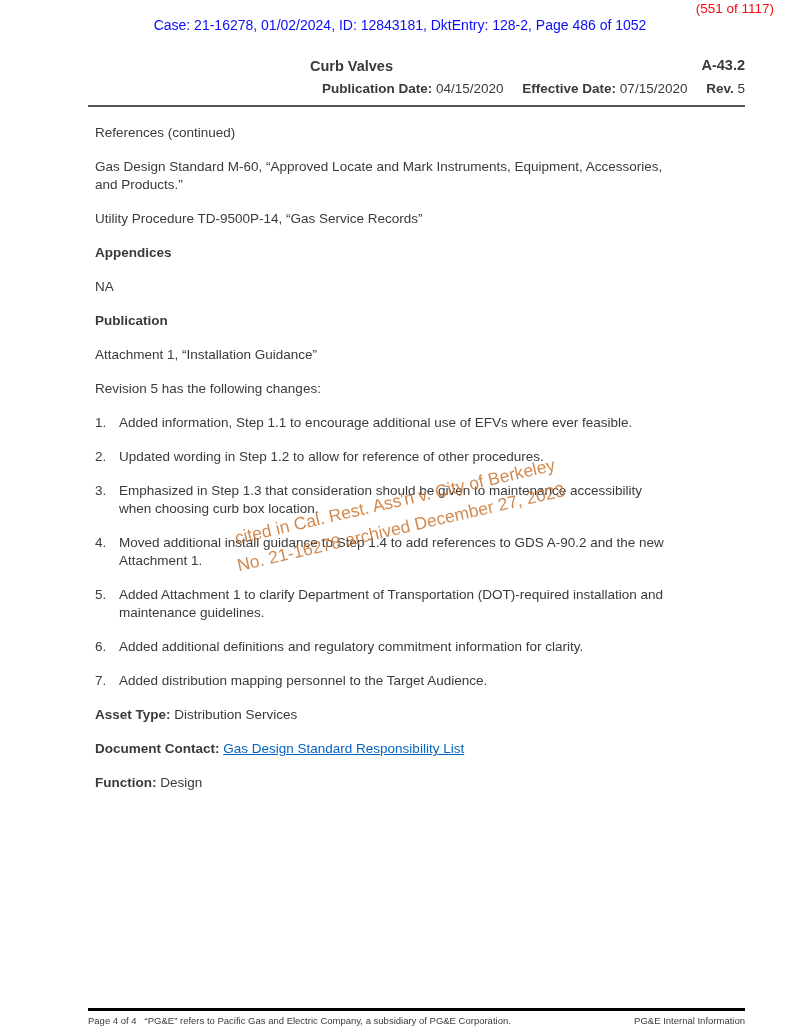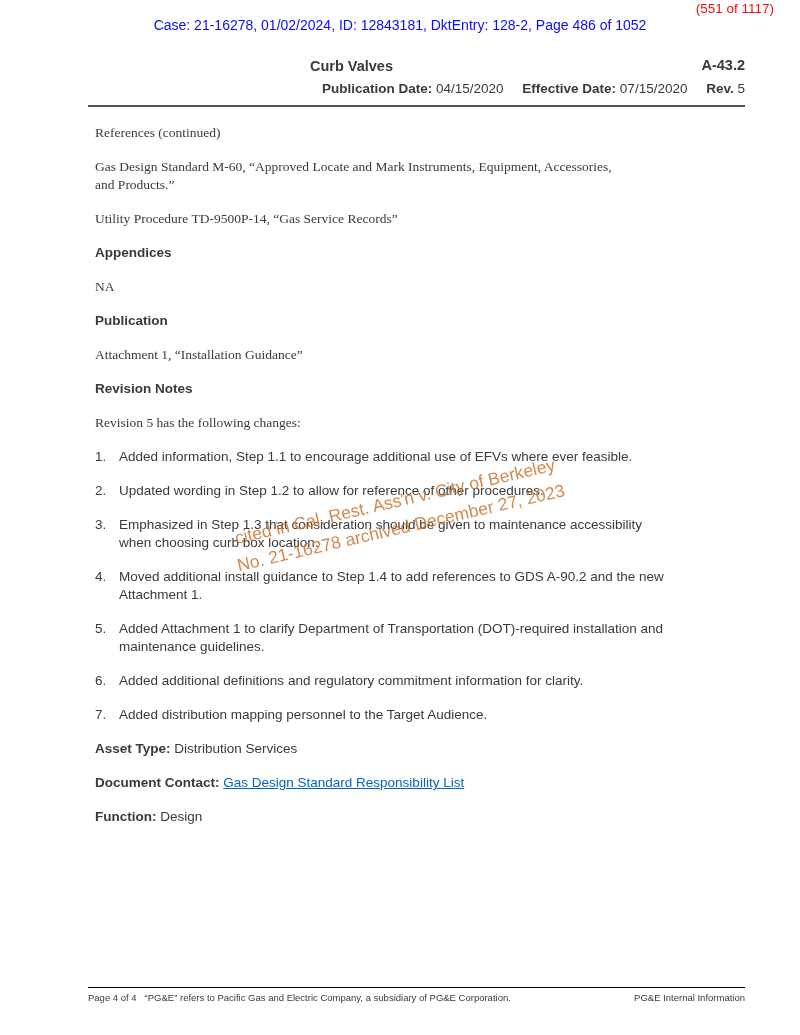--- a/index.html
+++ b/index.html
@@ -20,42 +20,42 @@
   .doc-title { position:relative; left:-65px; font-size:14.5px; font-weight:bold; }
   .doc-number { position:absolute; right:0; top:0; font-size:14.5px; font-weight:bold; }
   .meta-row { margin-top:6px; text-align:right; font-size:13.5px; }
   .meta-group { margin-left:15px; white-space:nowrap; }
   .meta-group:first-child { margin-left:0;margin-top:16px; }
   .meta-label { font-weight:bold; }
   .header-divider { margin-top:9px; border:none; border-top:2px solid #555555; height:0; }
 
   
   .doc-body { position:absolute; top:124px; left:95px; width:632px; font-size:13.5px; line-height:18px; }
-  .block { margin-bottom:16px; white-space:pre-wrap;font-family:Liberation Serif, serif; }
+  .block { margin-bottom:16px; white-space:pre-wrap; }
   .subhead { margin-bottom:16px; font-weight:bold; }
   .num-item { display:flex; margin-bottom:16px; }
   .item-num { flex:none; width:24px; }
   .item-text { white-space:pre-wrap; }
   .labeled { margin-bottom:16px; }
   .labeled b { font-weight:bold; }
   .doc-link { color:#0563c1; text-decoration:underline; cursor:pointer; }
 
   
   .watermark {
     position:absolute; left:172px; top:488px; width:452px;
     transform:rotate(-13deg);
     color:#cd7d3c; opacity:0.9;
     font-size:17.5px; line-height:27px; text-align:center;
     pointer-events:none;
   }
 
   
   .footer {
-    position:absolute; left:88px; right:55px; top:987px;
-    border-top:1px solid #000000; padding-top:4px;
+    position:absolute; left:88px; right:55px; top:1008px;
+    border-top:3px solid #000000; padding-top:4px;
     display:flex; align-items:flex-start;
     font-size:9.5px; line-height:11.5px; color:#3a3a3a;
   }
   .footer-left { white-space:nowrap; }
   .footer-center { flex:1; text-align:left; padding:0 8px; }
   .footer-right { white-space:nowrap; }
 </style>
 </head>
 <body>
 
@@ -82,21 +82,20 @@
     <p class="block">Gas Design Standard M-60, “Approved Locate and Mark Instruments, Equipment, Accessories,
 and Products.”</p>
     <p class="block">Utility Procedure TD-9500P-14, “Gas Service Records”</p>
 
     <p class="subhead">Appendices</p>
     <p class="block">NA</p>
 
     <p class="subhead">Publication</p>
     <p class="block">Attachment 1, “Installation Guidance”</p>
 
-    <p class="subhead">Revision Notes</p>
     <p class="block">Revision 5 has the following changes:</p>
 
     <div class="num-item">
         <span class="item-num">1.</span>
         <span class="item-text">Added information, Step 1.1 to encourage additional use of EFVs where ever feasible.</span>
       </div>
     <div class="num-item">
         <span class="item-num">2.</span>
         <span class="item-text">Updated wording in Step 1.2 to allow for reference of other procedures.</span>
       </div>

